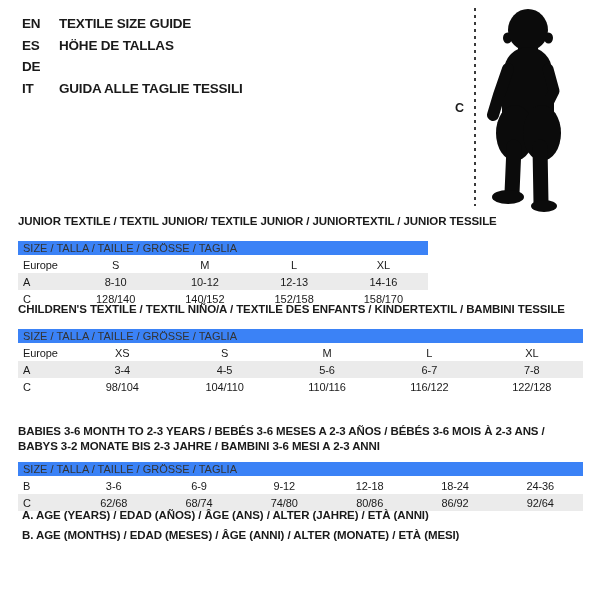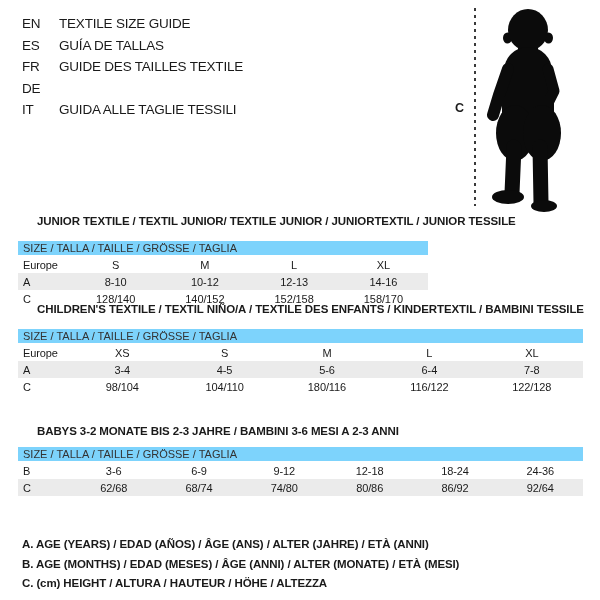--- a/index.html
+++ b/index.html
@@ -3,70 +3,66 @@
 <meta charset="utf-8">
 <style>
   html,body{margin:0;padding:0;background:#fff;}
   .page{
     position:relative;width:600px;height:600px;background:#ffffff;
     font-family:"Liberation Sans",sans-serif;color:#1a1a1a;overflow:hidden;
   }
 
   
   .lang-block{position:absolute;left:22px;top:13px;}
-  .lang-row{display:flex;line-height:21.5px;font-weight:normal;font-size:13.5px;letter-spacing:-0.2px;}
+  .lang-row{display:flex;line-height:21.5px;font-weight:bold;font-size:13.5px;letter-spacing:-0.2px;}
   .lang-code{width:37px;flex:0 0 37px;}
 
   
   .figure-area{position:absolute;left:440px;top:0;width:160px;height:220px;}
   .measure-label{position:absolute;left:15px;top:101px;font-weight:bold;font-size:12.5px;}
   .dash-line{
     position:absolute;left:34px;top:8px;width:2px;height:198px;
     background:repeating-linear-gradient(to bottom,#3a3a3a 0 3px,transparent 3px 7px);
   }
   .toddler-svg{position:absolute;left:42px;top:7px;}
 
   
   .size-section{position:absolute;left:18px;}
   #sec-junior{top:214px;width:410px;}
   #sec-children{top:302px;width:565px;}
   #sec-babies{top:424px;width:565px;}
-  .section-title{margin:0 0 0 19px;font-size:11.5px;font-weight:bold;line-height:15px;letter-spacing:-0.1px;white-space:nowrap;}
+  .section-title{margin:0 0 0 0;font-size:11.5px;font-weight:bold;line-height:15px;letter-spacing:-0.1px;white-space:nowrap;}
   .table-wrap{margin-top:12px;}
   #sec-babies .table-wrap{margin-top:8px;}
   .size-bar{
-    background:#7dd3fc;height:14px;line-height:14px;padding-left:5px;
+    background:#3b82f6;height:14px;line-height:14px;padding-left:5px;
     font-size:11px;color:#333;margin-bottom:1px;
   }
   table.size-table{border-collapse:collapse;width:100%;table-layout:fixed;}
   .size-table td{font-size:11px;height:17px;padding:0;text-align:center;letter-spacing:-0.1px;margin-left:32px;}
   .size-table td.lbl{text-align:left;padding-left:5px;}
   .size-table col.label-col{width:53px;}
   .size-table tr.shaded{background:#ebebeb;}
 
   
-  .legend{position:absolute;left:22px;top:535px;font-weight:bold;font-size:11.5px;line-height:19.5px;letter-spacing:-0.1px;}
+  .legend{position:absolute;left:22px;top:506px;font-weight:bold;font-size:11.5px;line-height:19.5px;letter-spacing:-0.1px;}
 </style>
 </head>
 <body>
 
 <div class="page">
 
   <header class="lang-block">
       <div class="lang-row">
         <span class="lang-code">EN</span>
         <span class="lang-label">TEXTILE SIZE GUIDE</span>
       </div>
       <div class="lang-row">
         <span class="lang-code">ES</span>
-        <span class="lang-label">GUÍA DE TALLAS</span>
-      </div>
-      <div class="lang-row">
-        <span class="lang-code">FR</span>
-        <span class="lang-label">GUIDE DES TAILLES TEXTILE</span>
+        <span class="lang-label">HÖHE DE TALLAS</span>
       </div>
       <div class="lang-row">
         <span class="lang-code">DE</span>
       </div>
       <div class="lang-row">
         <span class="lang-code">IT</span>
         <span class="lang-label">GUIDA ALLE TAGLIE TESSILI</span>
       </div>
     </header>
 
@@ -166,38 +162,39 @@
               <td>S</td>
               <td>M</td>
               <td>L</td>
               <td>XL</td>
             </tr>
             <tr class="shaded">
               <td class="lbl">A</td>
               <td>3-4</td>
               <td>4-5</td>
               <td>5-6</td>
-              <td>6-4</td>
+              <td>6-7</td>
               <td>7-8</td>
             </tr>
             <tr>
               <td class="lbl">C</td>
               <td>98/104</td>
               <td>104/110</td>
-              <td>180/116</td>
+              <td>110/116</td>
               <td>116/122</td>
               <td>122/128</td>
             </tr>
           </tbody>
         </table>
     </div>
   </section>
 
   <section class="size-section" id="sec-babies">
     <h2 class="section-title">
+        <div class="title-line">BABIES 3-6 MONTH TO 2-3 YEARS / BEBÉS 3-6 MESES A 2-3 AÑOS / BÉBÉS 3-6 MOIS À 2-3 ANS /</div>
         <div class="title-line">BABYS 3-2 MONATE BIS 2-3 JAHRE / BAMBINI 3-6 MESI A 2-3 ANNI</div>
       </h2>
     <div class="table-wrap">
       <div class="size-bar">SIZE / TALLA / TAILLE / GRÖSSE / TAGLIA</div>
       <table class="size-table">
           <colgroup>
             <col class="label-col">
             <col>
             <col>
             <col>
@@ -225,16 +222,15 @@
               <td>92/64</td>
             </tr>
           </tbody>
         </table>
     </div>
   </section>
 
   <footer class="legend">
       <div class="legend-line">A. AGE (YEARS) / EDAD (AÑOS) / ÂGE (ANS) / ALTER (JAHRE) / ETÀ (ANNI)</div>
       <div class="legend-line">B. AGE (MONTHS) / EDAD (MESES) / ÂGE (ANNI) / ALTER (MONATE) / ETÀ (MESI)</div>
-      <div class="legend-line">C. (cm) HEIGHT / ALTURA / HAUTEUR / HÖHE / ALTEZZA</div>
     </footer>
 
 </div>
 
 </body></html>

